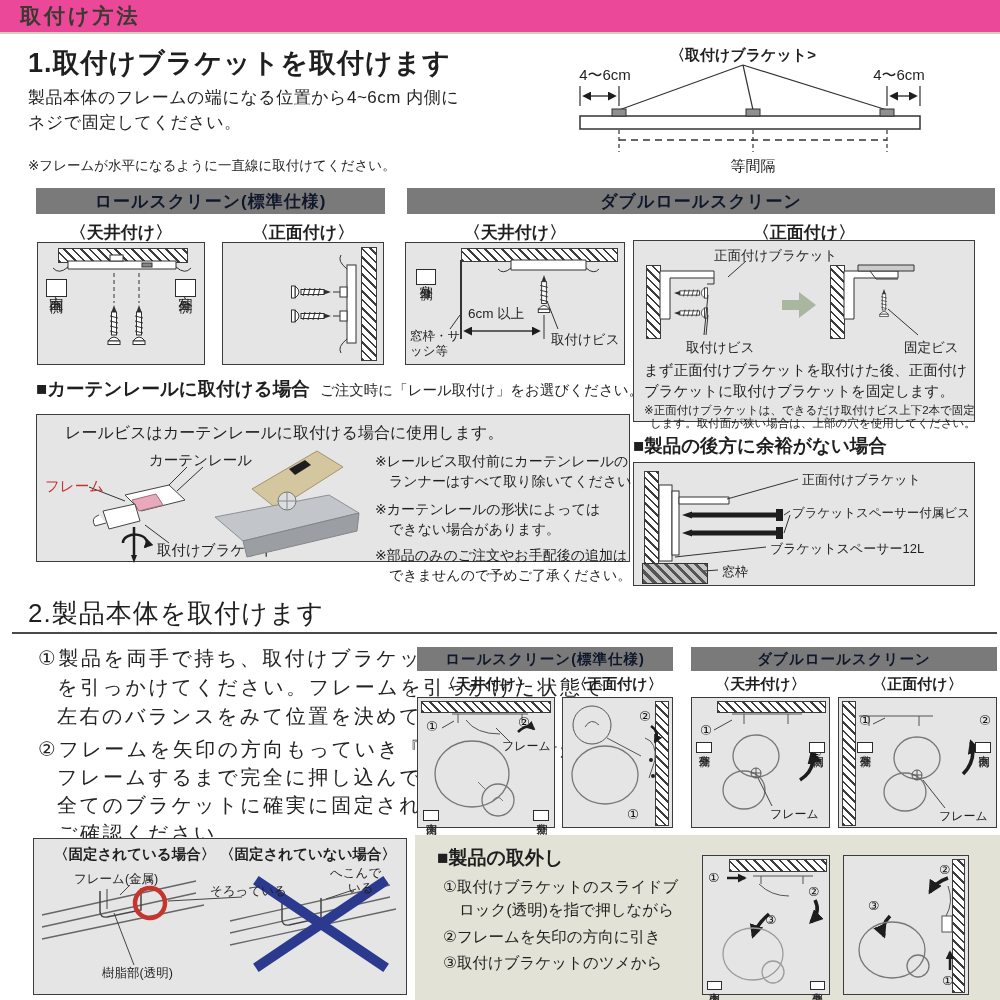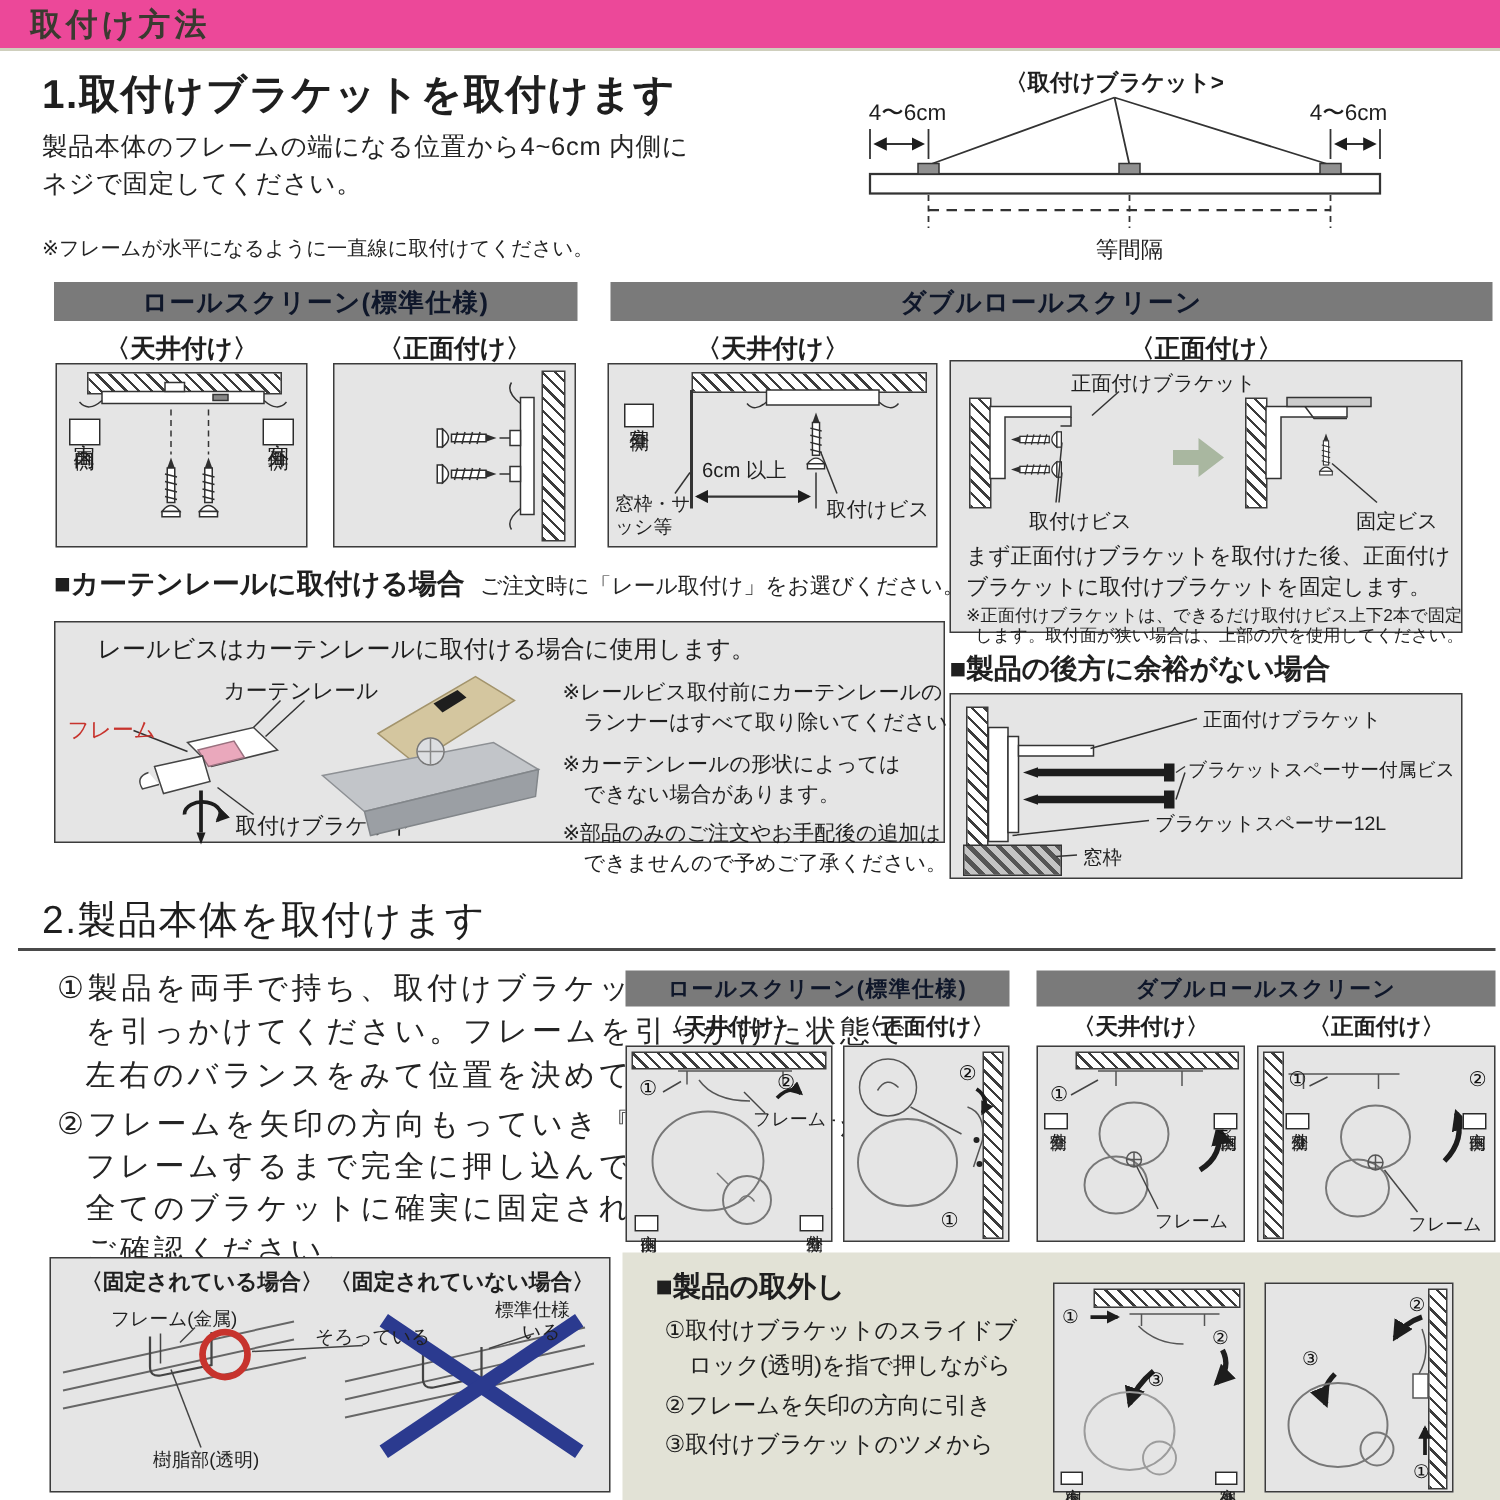--- a/index.html
+++ b/index.html
@@ -331,21 +331,21 @@
       <path d="M248,60 v20 q0,7 7,6 l32,-7 v-20" fill="none" stroke="#444" stroke-width="1.5"></path>
       <path d="M322,50 L292,60" stroke="#444"></path>
       <g stroke="#2b3a8f" stroke-width="10" stroke-linecap="square">
         <path d="M226,44 L348,126"></path>
           <path d="M348,44 L226,126"></path>
       </g>
     </svg>
     <div class="lbl" style="left:40px;top:32px;font-size:12.5px">フレーム(金属)</div>
     <div class="lbl" style="left:176px;top:44px;font-size:12.5px">そろっている</div>
     <div class="lbl" style="left:68px;top:126px;font-size:12.5px">樹脂部(透明)</div>
-    <div class="lbl" style="left:296px;top:26px;font-size:12.5px">標準仕様</div>
+    <div class="lbl" style="left:296px;top:26px;font-size:12.5px">へこんで</div>
     <div class="lbl" style="left:314px;top:41px;font-size:12.5px">いる</div>
   </div>
 
   <div class="abs olive-panel" style="left:415px;top:835px;width:585px;height:165px">
     <div class="lbl" style="left:22px;top:10px;font-size:19px;font-weight:bold">■製品の取外し</div>
     <div class="lbl" style="left:28px;top:42px;font-size:15.5px">①取付けブラケットのスライドブ</div>
     <div class="lbl" style="left:44px;top:65px;font-size:15.5px">ロック(透明)を指で押しながら</div>
     <div class="lbl" style="left:28px;top:92px;font-size:15.5px">②フレームを矢印の方向に引き</div>
     <div class="lbl" style="left:28px;top:118px;font-size:15.5px">③取付けブラケットのツメから</div>
 

